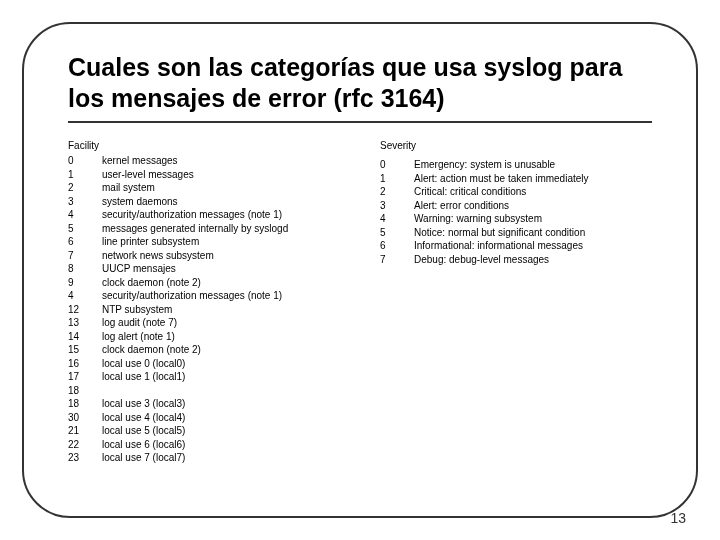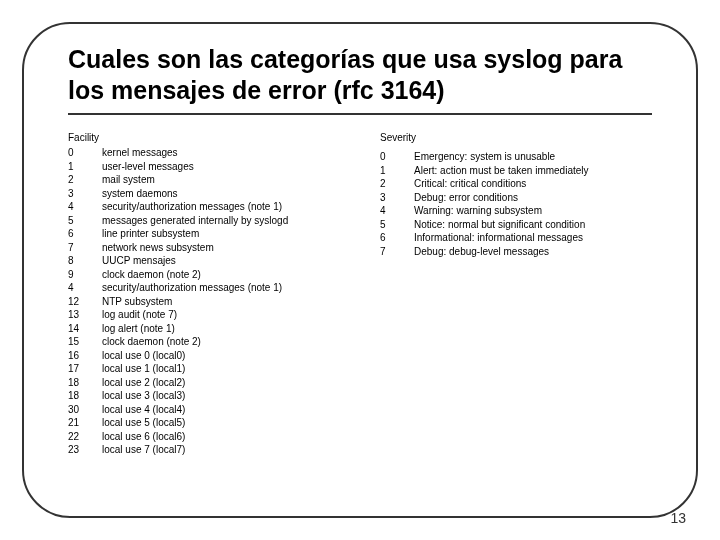--- a/index.html
+++ b/index.html
@@ -1,17 +1,17 @@
 <!DOCTYPE html>
 <html><head>
 <meta charset="utf-8">
 <style>
   html,body{margin:0;padding:0;width:720px;height:540px;background:#ece9d8;font-family:Arial,Helvetica,sans-serif;overflow:hidden}
   .slide{position:relative;width:720px;height:540px;background:#fff}
-  .frame{position:absolute;left:22px;top:22px;right:22px;bottom:22px;border:2px solid #333;border-radius:48px;padding:20px 44px 20px 44px;box-sizing:border-box}
+  .frame{position:absolute;left:22px;top:22px;right:22px;bottom:22px;border:2px solid #333;border-radius:48px;padding:28px 44px 20px 44px;box-sizing:border-box}
   .title{font-size:25px;font-weight:bold;color:#000;line-height:1.25;margin:0 0 6px 0}
   .underline{border-bottom:2px solid #333;margin-bottom:16px}
   .cols{display:flex;gap:40px;font-size:10px;line-height:1.35;color:#000}
   .col{flex:1}
   .hdr{margin-bottom:2px}
   .row{display:flex}
   .num{width:34px;flex:0 0 34px}
   .desc{flex:1}
   .pagenum{position:absolute;right:34px;bottom:14px;font-size:14px;color:#333}
 </style>
@@ -89,21 +89,20 @@
             <div class="row">
               <div class="num">16</div>
               <div class="desc">local use 0  (local0)</div>
             </div>
             <div class="row">
               <div class="num">17</div>
               <div class="desc">local use 1  (local1)</div>
             </div>
             <div class="row">
               <div class="num">18</div>
-              <div class="desc">local use 2  (local2)</div>
             </div>
             <div class="row">
               <div class="num">18</div>
               <div class="desc">local use 3  (local3)</div>
             </div>
             <div class="row">
               <div class="num">30</div>
               <div class="desc">local use 4  (local4)</div>
             </div>
             <div class="row">
@@ -131,21 +130,21 @@
             <div class="row">
               <div class="num">1</div>
               <div class="desc">Alert: action must be taken immediately</div>
             </div>
             <div class="row">
               <div class="num">2</div>
               <div class="desc">Critical: critical conditions</div>
             </div>
             <div class="row">
               <div class="num">3</div>
-              <div class="desc">Debug: error conditions</div>
+              <div class="desc">Alert: error conditions</div>
             </div>
             <div class="row">
               <div class="num">4</div>
               <div class="desc">Warning: warning subsystem</div>
             </div>
             <div class="row">
               <div class="num">5</div>
               <div class="desc">Notice: normal but significant condition</div>
             </div>
             <div class="row">

